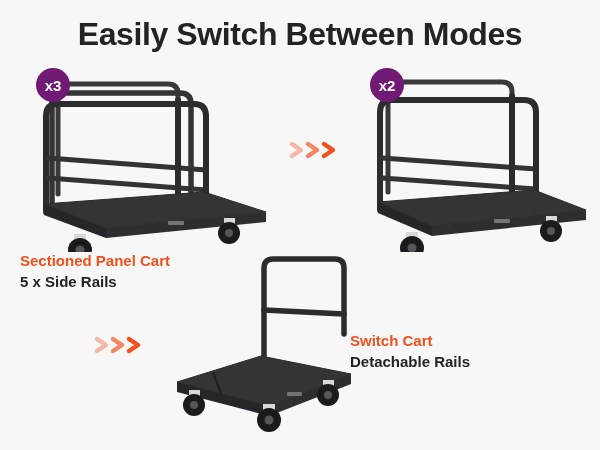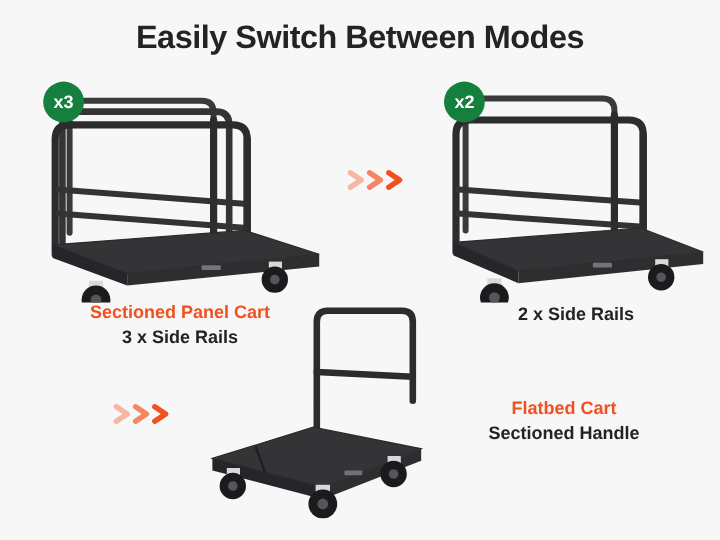--- a/index.html
+++ b/index.html
@@ -20,52 +20,51 @@
     height: 450px;
   }
 
   
   .title {
     position: absolute;
     top: 16px;
     left: 0;
     width: 600px;
     text-align: center;
-    font-size: 27px;
+    font-size: 32px;
     font-weight: bold;
     letter-spacing: -0.4px;
     color: #232326;
   }
 
   
   .cart {
     position: absolute;
   }
 
   
   .badge {
     position: absolute;
     width: 34px;
     height: 34px;
     border-radius: 50%;
-    background: #15803d;
+    background: #701a75;
     color: #ffffff;
     font-size: 15px;
     font-weight: bold;
     display: flex;
     align-items: center;
     justify-content: center;
     z-index: 40;
     line-height: 1;
   }
 
   
   .caption {
     position: absolute;
-    text-align: center;
     line-height: 1.25;
   }
   .caption .c-title {
     display: block;
     color: #f2501e;
     font-size: 15px;
     font-weight: bold;
   }
   .caption .c-sub {
     display: block;
@@ -140,21 +139,21 @@
         <ellipse cx="201" cy="171" rx="11" ry="11" fill="#1b1b1d"></ellipse>
         <ellipse cx="201" cy="171" rx="4" ry="4" fill="#55555a"></ellipse>
       </g>
     </svg>
 
     <div class="badge" style="left:8px; top:6px;">x3</div>
   </div>
 
   <div class="caption" style="left:20px; top:252px; width:260px;">
     <span class="c-title">Sectioned Panel Cart</span>
-    <span class="c-sub">3 x Side Rails</span>
+    <span class="c-sub">5 x Side Rails</span>
   </div>
 
   <div class="chevrons" style="left:288px; top:140px;">
     <svg width="52" height="20" viewBox="0 0 52 20">
       <g fill="none" stroke="#f2501e" stroke-width="4.5" stroke-linecap="round" stroke-linejoin="round">
         <polyline points="4,4 13,10 4,16" opacity="0.38"></polyline>
         <polyline points="20,4 29,10 20,16" opacity="0.68"></polyline>
         <polyline points="36,4 45,10 36,16" opacity="1"></polyline>
       </g>
     </svg>
@@ -196,21 +195,20 @@
         <rect x="184" y="154" width="11" height="9" fill="#d9d9dc"></rect>
         <ellipse cx="189" cy="169" rx="11" ry="11" fill="#1b1b1d"></ellipse>
         <ellipse cx="189" cy="169" rx="4" ry="4" fill="#55555a"></ellipse>
       </g>
     </svg>
 
     <div class="badge" style="left:8px; top:6px;">x2</div>
   </div>
 
   <div class="caption" style="left:370px; top:252px; width:220px;">
-    <span class="c-sub">2 x Side Rails</span>
   </div>
 
   <div class="chevrons" style="left:93px; top:335px;">
     <svg width="52" height="20" viewBox="0 0 52 20">
       <g fill="none" stroke="#f2501e" stroke-width="4.5" stroke-linecap="round" stroke-linejoin="round">
         <polyline points="4,4 13,10 4,16" opacity="0.38"></polyline>
         <polyline points="20,4 29,10 20,16" opacity="0.68"></polyline>
         <polyline points="36,4 45,10 36,16" opacity="1"></polyline>
       </g>
     </svg>
@@ -245,17 +243,17 @@
       </g>
       <g>
         <rect x="158" y="128" width="11" height="9" fill="#d9d9dc"></rect>
         <ellipse cx="163" cy="143" rx="11" ry="11" fill="#1b1b1d"></ellipse>
         <ellipse cx="163" cy="143" rx="4" ry="4" fill="#55555a"></ellipse>
       </g>
     </svg>
   </div>
 
   <div class="caption" style="left:350px; top:332px; width:240px;">
-    <span class="c-title">Flatbed Cart</span>
-    <span class="c-sub">Sectioned Handle</span>
+    <span class="c-title">Switch Cart</span>
+    <span class="c-sub">Detachable Rails</span>
   </div>
 
 </div>
 
 </body></html>

